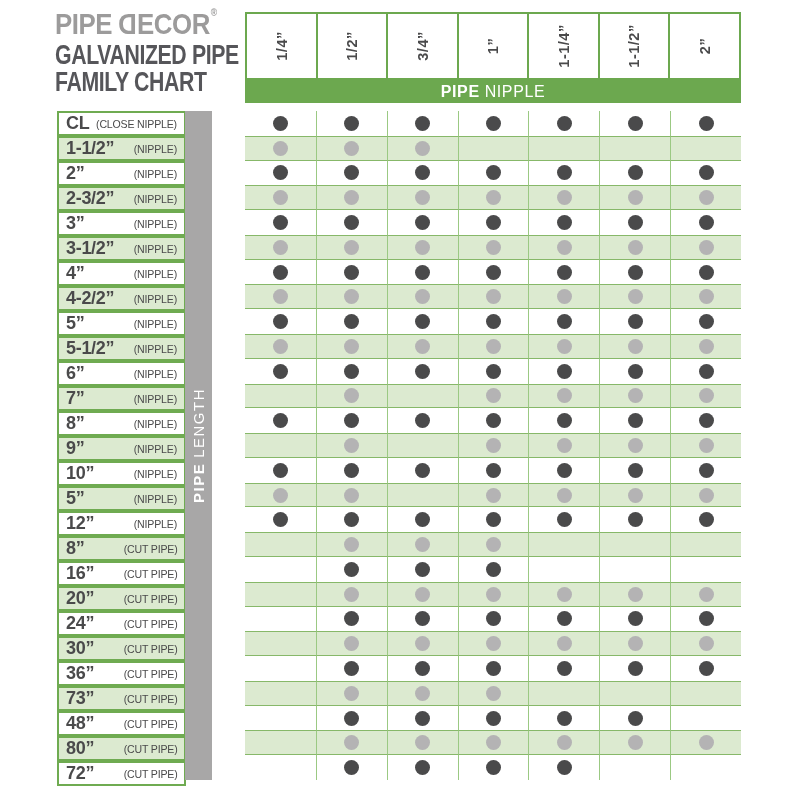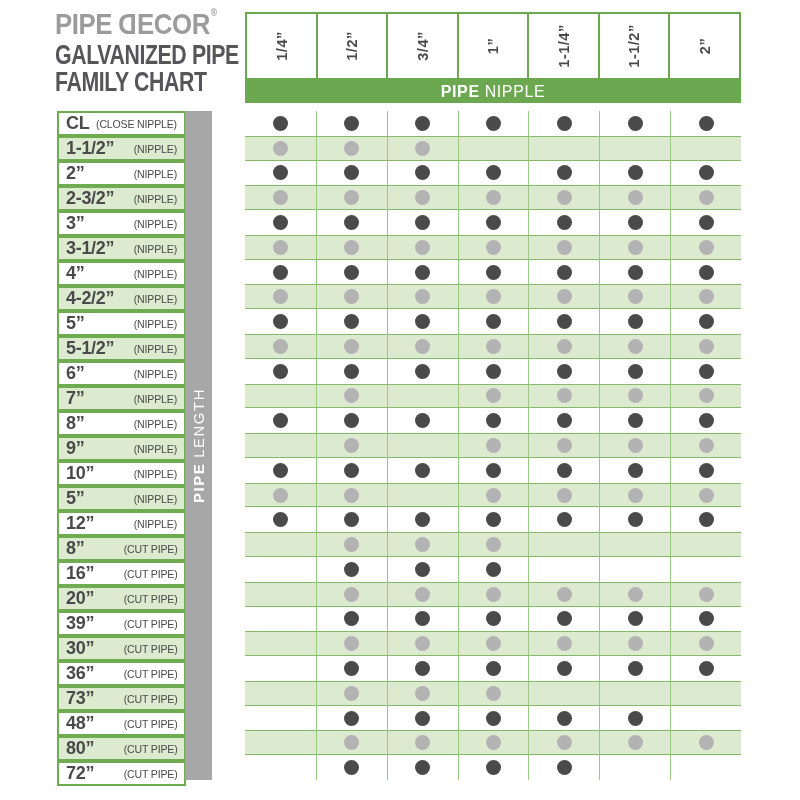--- a/index.html
+++ b/index.html
@@ -173,21 +173,21 @@
       </div>
       <div class="label-row">
         <span class="size">16”</span>
         <span class="cat">(CUT PIPE)</span>
       </div>
       <div class="label-row green">
         <span class="size">20”</span>
         <span class="cat">(CUT PIPE)</span>
       </div>
       <div class="label-row">
-        <span class="size">39”</span>
+        <span class="size">24”</span>
         <span class="cat">(CUT PIPE)</span>
       </div>
       <div class="label-row green">
         <span class="size">30”</span>
         <span class="cat">(CUT PIPE)</span>
       </div>
       <div class="label-row">
         <span class="size">36”</span>
         <span class="cat">(CUT PIPE)</span>
       </div>

